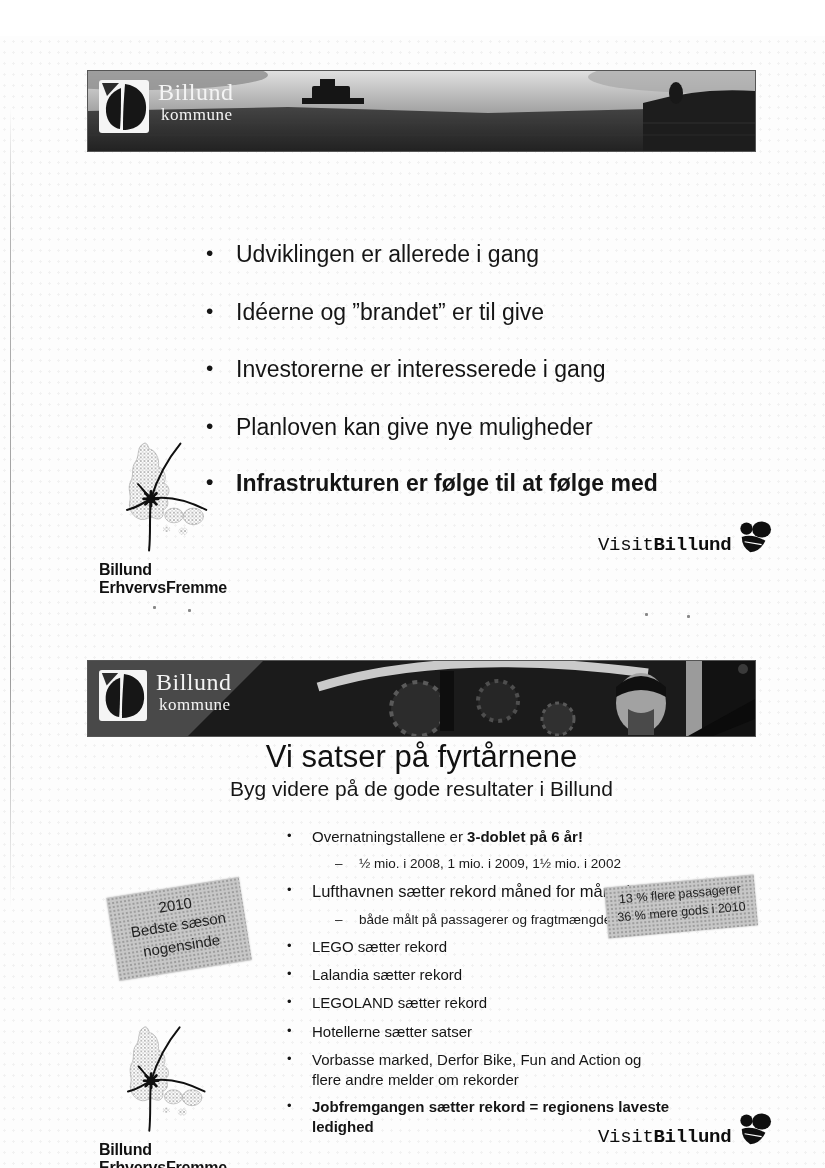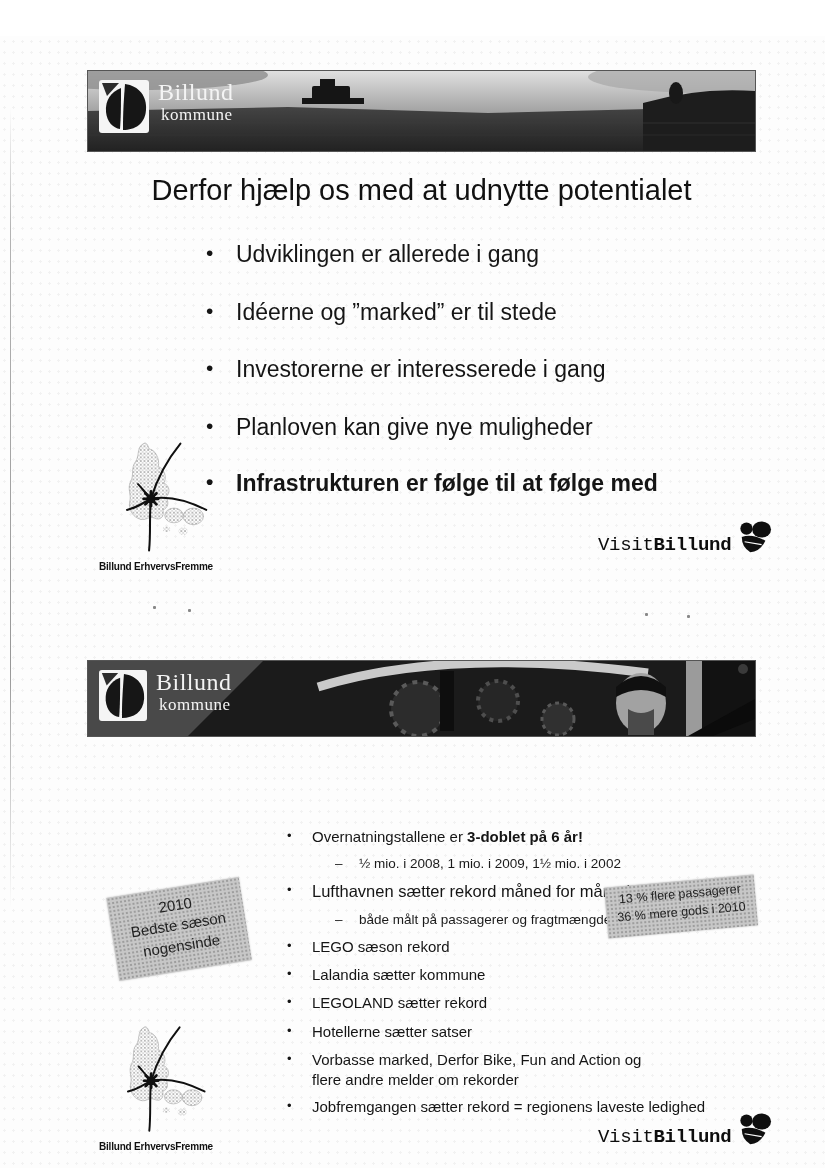--- a/index.html
+++ b/index.html
@@ -54,21 +54,21 @@
     background-size:4px 4px;
     box-shadow:0 0 2px rgba(0,0,0,.25);
   }
   .sticker-left{left:112px;top:851px;width:134px;height:76px;transform:rotate(-9deg);
     font-size:15px;line-height:1.35;padding-top:8px;}
   .sticker-right{left:606px;top:845px;width:150px;height:47px;transform:rotate(-5deg);
     font-size:12.5px;line-height:1.45;padding-top:4px;}
 
   
   .bef{position:absolute;width:130px;}
-  .bef-caption{font-size:10px;font-weight:bold;letter-spacing:-.2px;margin-top:1px;margin-left:2px;color:#111;}
+  .bef-caption{font-size:16px;font-weight:bold;letter-spacing:-.2px;margin-top:1px;margin-left:2px;color:#111;}
   .visit{position:absolute;display:flex;align-items:center;}
   .visit .vtxt{font-size:19px;color:#0d0d0d;letter-spacing:-.3px;font-family:Liberation Mono, monospace;}
   .visit .vbold{font-weight:bold;}
   .visit svg{margin-left:5px;margin-top:-14px;}
 </style>
 </head>
 <body>
 
 <div class="page">
   <div class="scan-line"></div>
@@ -110,29 +110,28 @@
         <path d="M22,8 C12,12 6,20 7,32 C8,42 14,48 21,49 C22,36 22,24 22,8 Z" fill="#161616"></path>
         <path d="M3,3 L20,3 L8,16 Z" fill="#161616" opacity=".9"></path>
       </svg>
       <div class="logo-text">
         <div class="logo-title">Billund</div>
         <div class="logo-sub">kommune</div>
       </div>
     </div>
   </div>
 
-  <div class="s1-title">Derfor hjælp os med at udnytte potentialet</div>
 
   <div class="s1-bullet" style="top:205px;">
     <span class="dot">•</span>
     <span>Udviklingen er allerede i gang</span>
   </div>
   <div class="s1-bullet" style="top:263px;">
     <span class="dot">•</span>
-    <span>Idéerne og ”marked” er til stede</span>
+    <span>Idéerne og ”brandet” er til give</span>
   </div>
   <div class="s1-bullet" style="top:320px;">
     <span class="dot">•</span>
     <span>Investorerne er interesserede i gang</span>
   </div>
   <div class="s1-bullet" style="top:378px;">
     <span class="dot">•</span>
     <span>Planloven kan give nye muligheder</span>
   </div>
   <div class="s1-bullet bold" style="top:434px;">
@@ -210,60 +209,62 @@
         <path d="M22,8 C12,12 6,20 7,32 C8,42 14,48 21,49 C22,36 22,24 22,8 Z" fill="#161616"></path>
         <path d="M3,3 L20,3 L8,16 Z" fill="#161616" opacity=".9"></path>
       </svg>
       <div class="logo-text">
         <div class="logo-title">Billund</div>
         <div class="logo-sub">kommune</div>
       </div>
     </div>
   </div>
 
+  <div class="s2-title">Vi satser på fyrtårnene</div>
+  <div class="s2-subtitle">Byg videre på de gode resultater i Billund</div>
 
   <div class="s2-bullet" style="top:791px;">
     <span class="dot">•</span>
     <span class="txt"><span>Overnatningstallene er </span><b>3-doblet på 6 år!</b></span>
   </div>
   <div class="s2-sub" style="top:820px;">
     <span class="dash">–</span>
     <span>½ mio. i 2008, 1 mio. i 2009, 1½ mio. i 2002</span>
   </div>
   <div class="s2-bullet big" style="top:845px;">
     <span class="dot">•</span>
     <span class="txt">Lufthavnen sætter rekord måned for måned</span>
   </div>
   <div class="s2-sub" style="top:876px;">
     <span class="dash">–</span>
     <span>både målt på passagerer og fragtmængder</span>
   </div>
   <div class="s2-bullet" style="top:901px;">
     <span class="dot">•</span>
-    <span class="txt">LEGO sæson rekord</span>
+    <span class="txt">LEGO sætter rekord</span>
   </div>
   <div class="s2-bullet" style="top:929px;">
     <span class="dot">•</span>
-    <span class="txt">Lalandia sætter kommune</span>
+    <span class="txt">Lalandia sætter rekord</span>
   </div>
   <div class="s2-bullet" style="top:957px;">
     <span class="dot">•</span>
     <span class="txt">LEGOLAND sætter rekord</span>
   </div>
   <div class="s2-bullet" style="top:986px;">
     <span class="dot">•</span>
     <span class="txt">Hotellerne sætter satser</span>
   </div>
   <div class="s2-bullet" style="top:1014px;">
     <span class="dot">•</span>
     <span class="txt">Vorbasse marked, Derfor Bike, Fun and Action og flere andre melder om rekorder</span>
   </div>
   <div class="s2-bullet" style="top:1061px;">
     <span class="dot">•</span>
-    <span class="txt" style="max-width:420px;">Jobfremgangen sætter rekord = regionens laveste ledighed</span>
+    <span class="txt" style="max-width:420px;font-weight:bold;">Jobfremgangen sætter rekord = regionens laveste ledighed</span>
   </div>
 
   <div class="sticker sticker-left">
     <div>2010</div>
     <div>Bedste sæson</div>
     <div>nogensinde</div>
   </div>
   <div class="sticker sticker-right">
     <div>13 % flere passagerer</div>
     <div>36 % mere gods i 2010</div>

